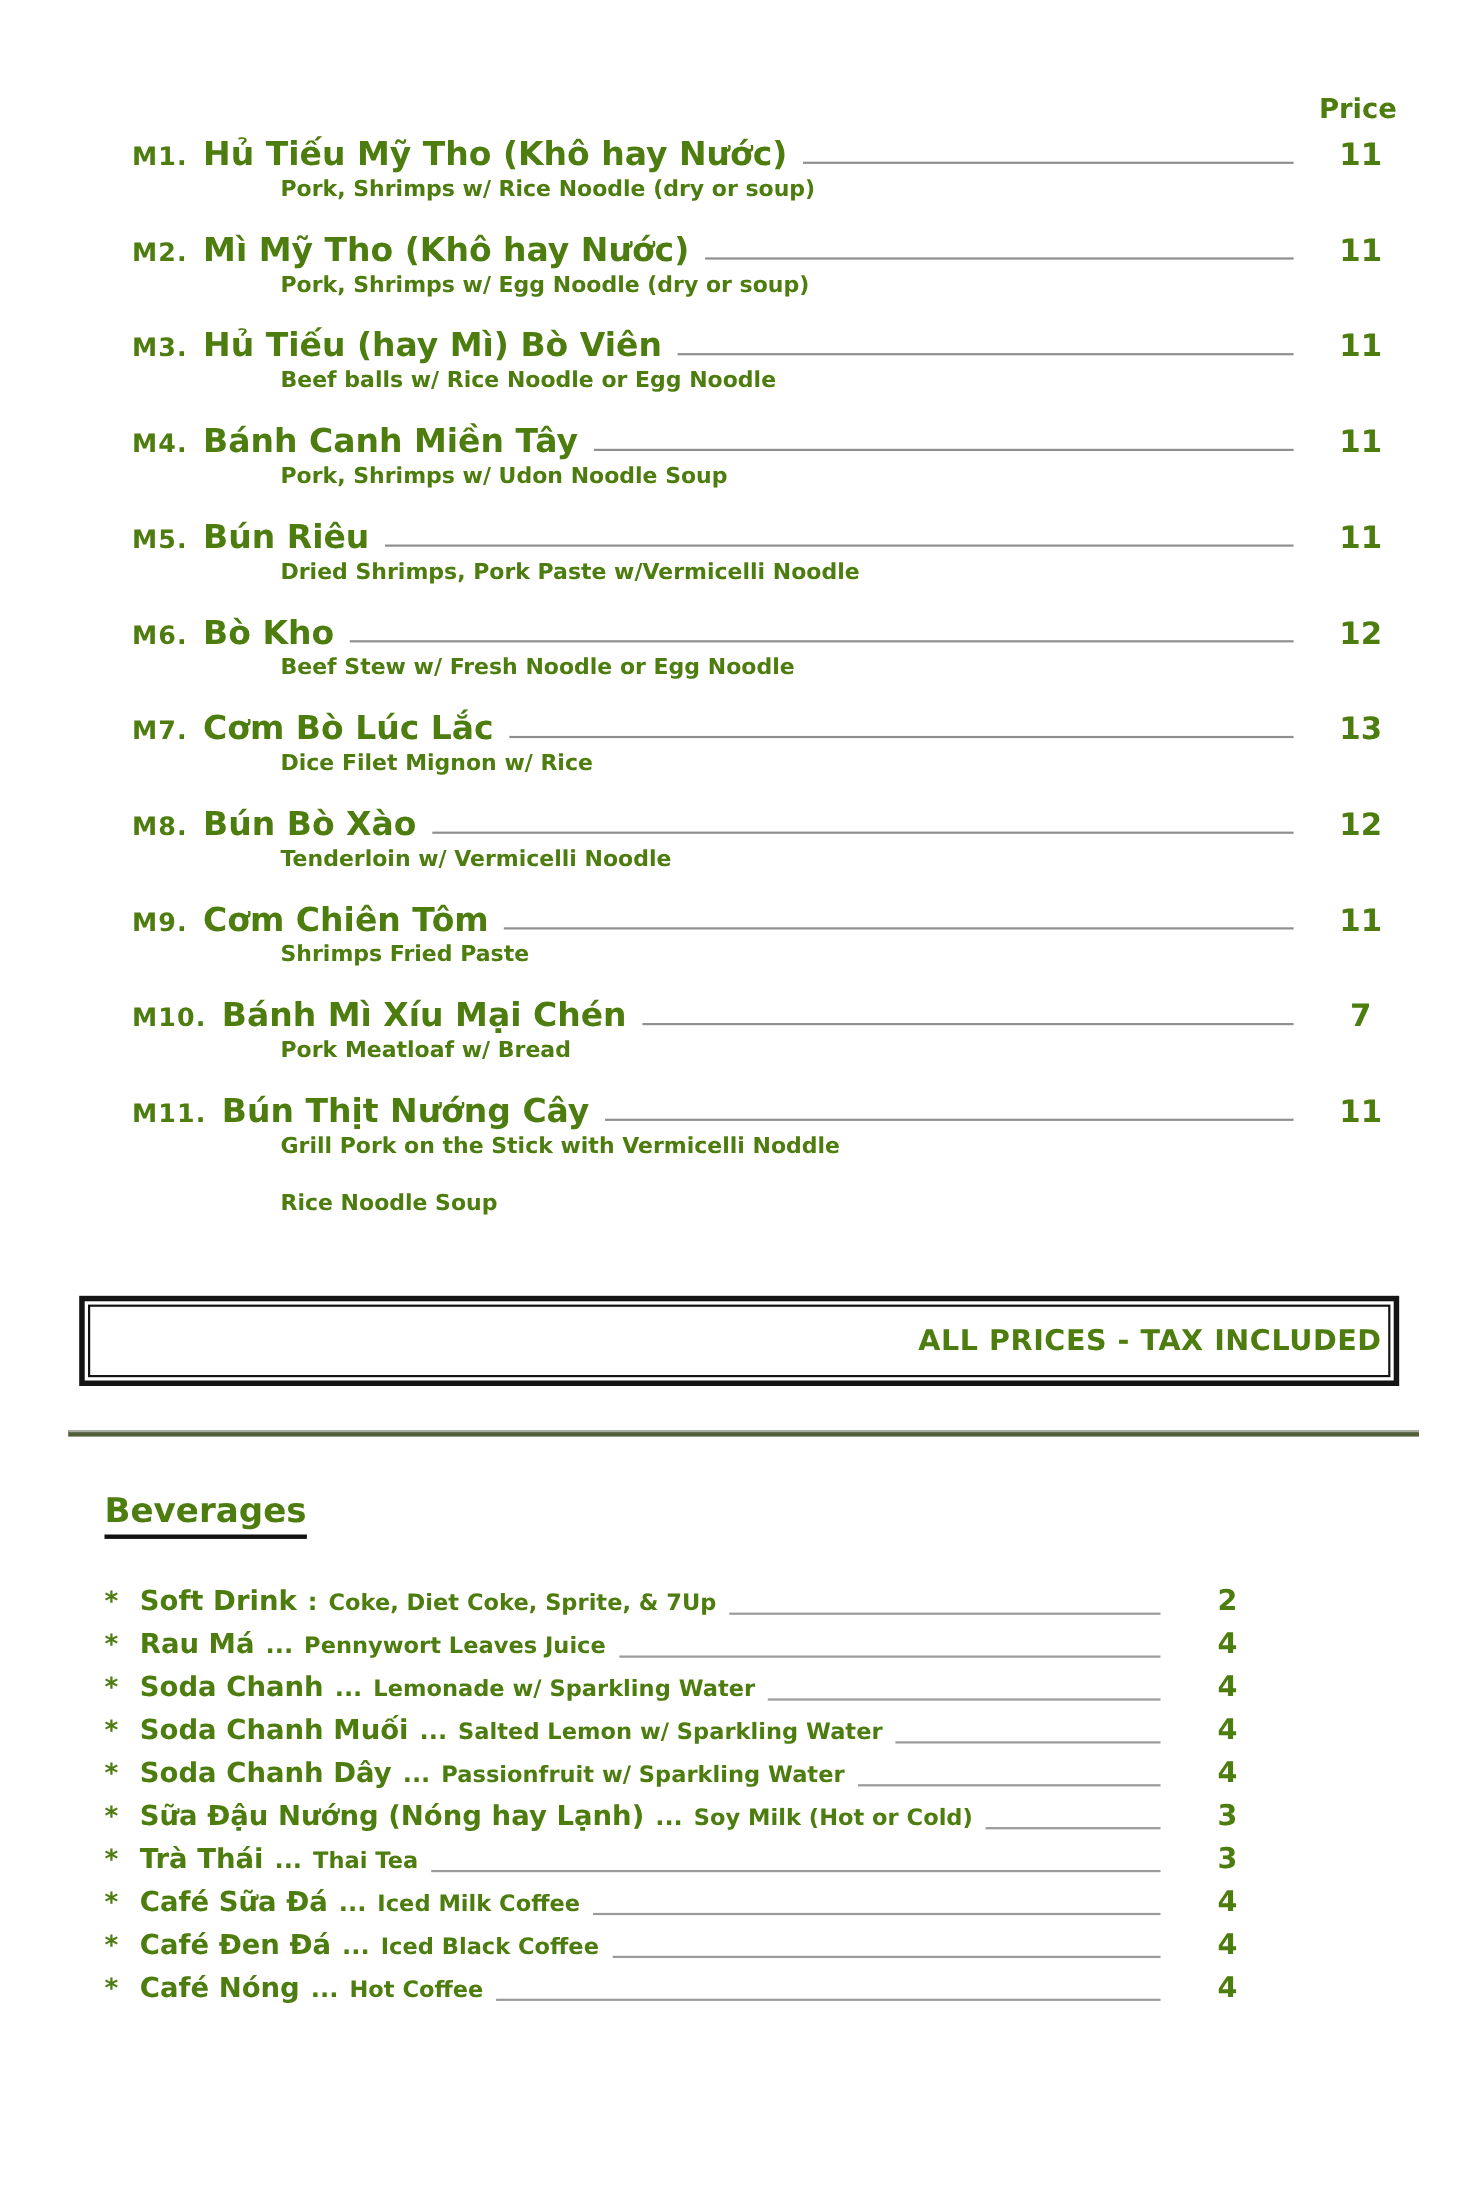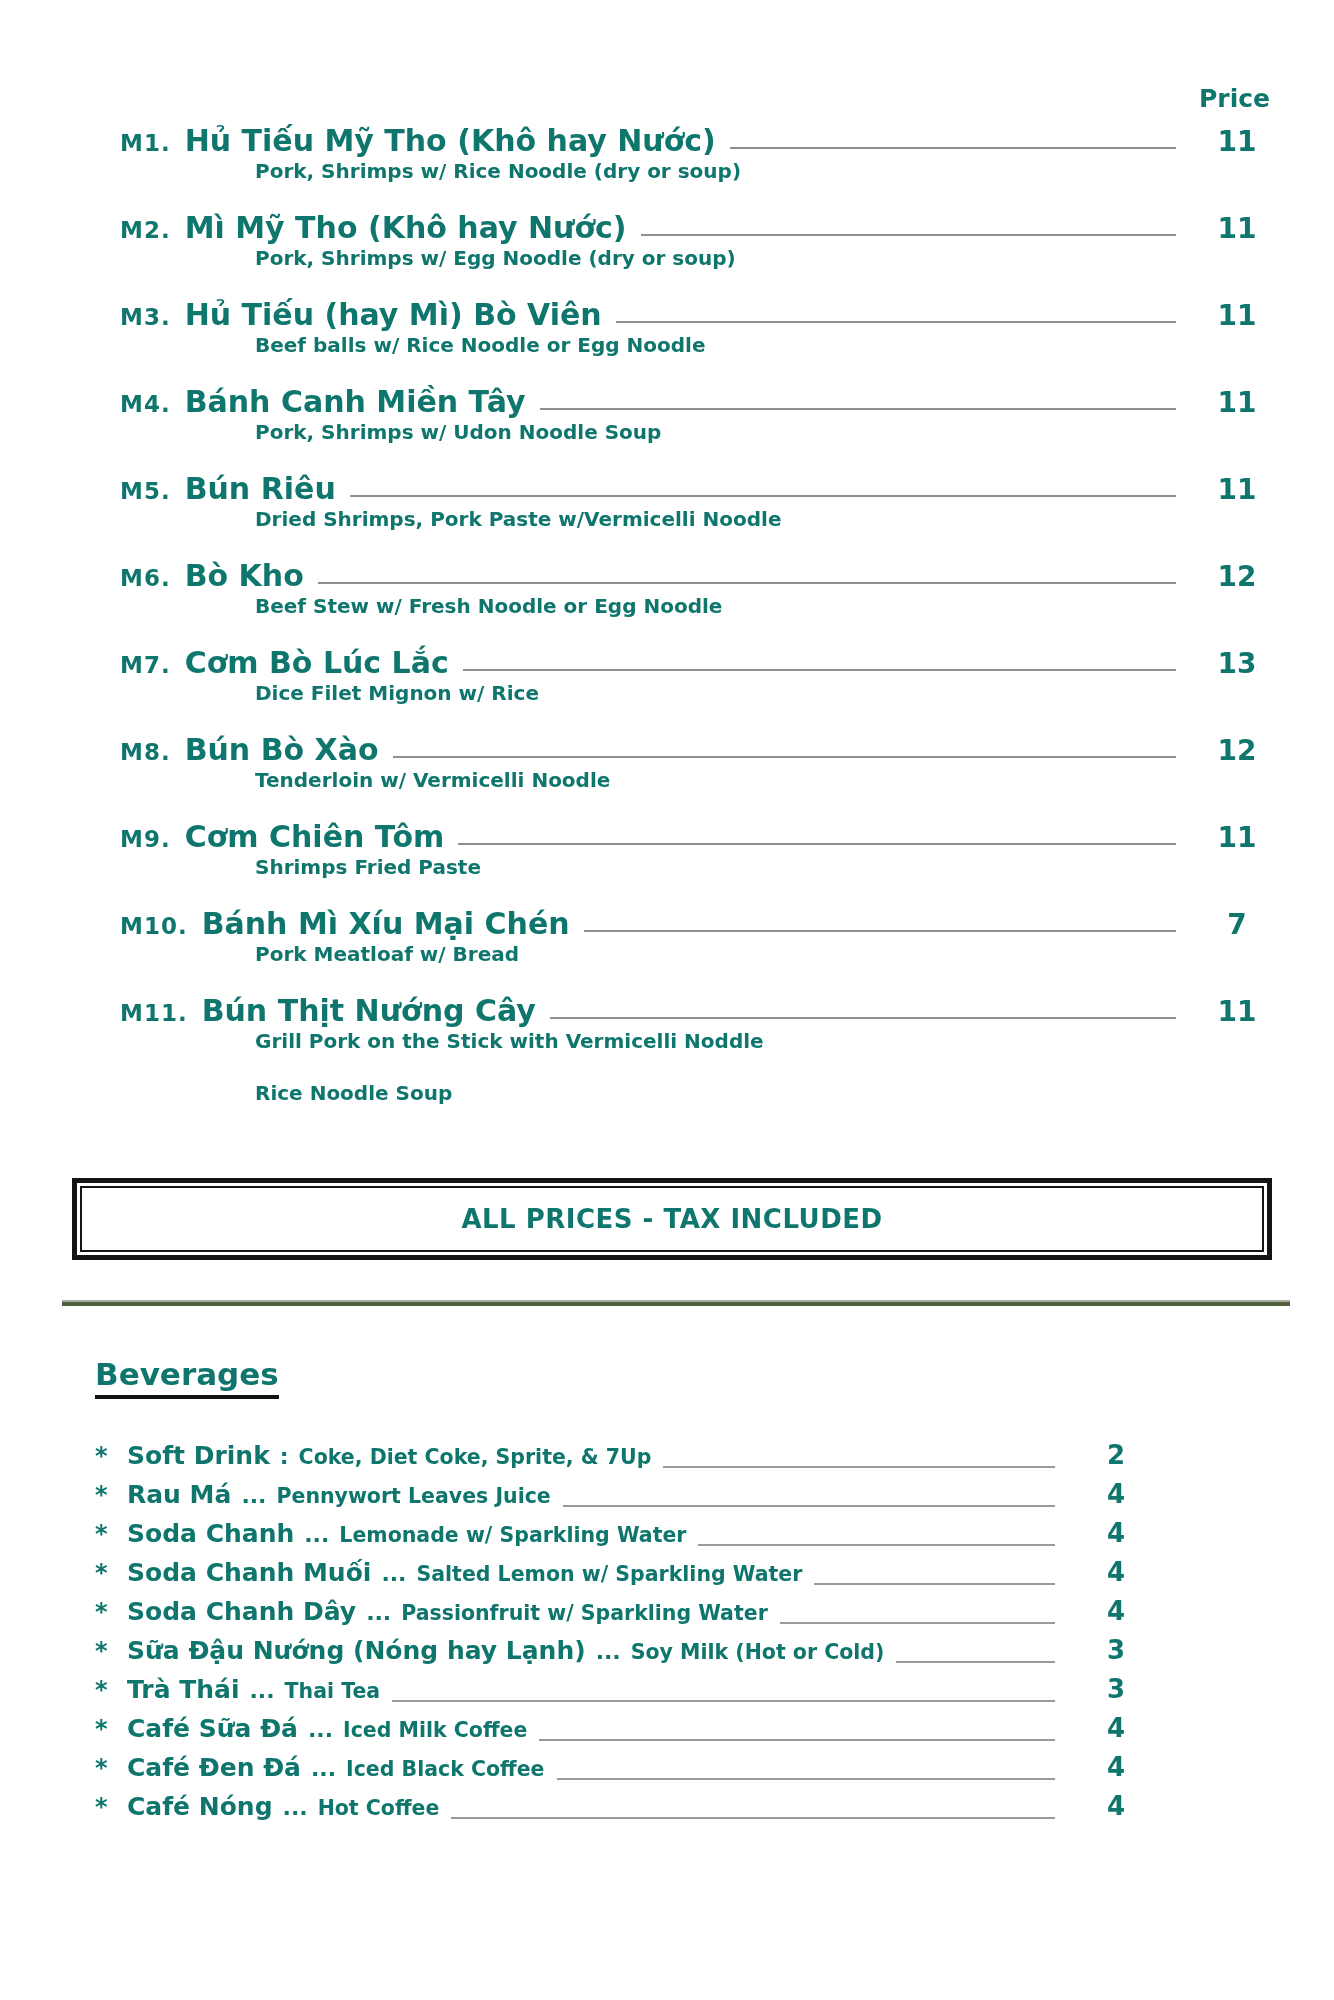--- a/index.html
+++ b/index.html
@@ -1,18 +1,18 @@
 <!DOCTYPE html>
 <html><head>
 <meta charset="utf-8">
 <style>
   html,body { margin:0; padding:0; background:#e8e8e8; }
   .page {
     width:1334px; height:2000px; margin:0 auto; background:#ffffff;
-    font-family:"DejaVu Sans","Liberation Sans",sans-serif; color:#0f766e;
+    font-family:"DejaVu Sans","Liberation Sans",sans-serif; color:#4d7c0f;
     overflow:hidden; position:relative; box-sizing:border-box;
     padding:84px 62px 0 62px;
   }
   
   .price-header { text-align:right; font-size:25px; font-weight:700; margin-bottom:10px; padding-right:2px; }
   .menu-item { margin-bottom:26px; }
   .item-row { display:flex; align-items:baseline; padding-left:58px; }
   .item-id { font-size:23px; font-weight:700; margin-right:14px; letter-spacing:1px; white-space:nowrap; }
   .item-name { font-size:30px; font-weight:700; white-space:nowrap; }
   .item-line { flex:1; border-bottom:2px solid #8f8f8f; align-self:flex-end; margin:0 26px 9px 14px; min-width:40px; }
@@ -21,21 +21,21 @@
   
   .side-row { display:flex; margin:44px 0 0 0; }
   .side-box { width:600px; border:3px solid #161616; position:relative; background:#fff; }
   .side-box::before { content:""; position:absolute; left:-37px; top:-2px; width:36px; height:101%;
     border:2px solid #c9c9c9; border-right:none; }
   .side-title { display:inline-block; min-width:245px; background:#d7dad1; font-size:27px; font-weight:600;
     padding:2px 6px 3px 7px; box-sizing:border-box; }
   .side-grid { display:grid; grid-template-columns:255px 1fr; padding:6px 8px 12px 8px; row-gap:3px;
     font-size:25px; font-weight:700; }
   .tax-box { flex:1; margin-left:10px; margin-top:28px; border:5px solid #141414; padding:3px; align-self:flex-start; background:#fff; }
-  .tax-inner { border:2px solid #141414; text-align:center; font-size:26px; font-weight:700; padding:16px 6px; letter-spacing:0.5px; }
+  .tax-inner { border:2px solid #141414; text-align:right; font-size:26px; font-weight:700; padding:16px 6px; letter-spacing:0.5px; }
   
   .divider { margin:40px -18px 0 0; height:4px; background:#50603b; border-top:2px solid #a7aca0; }
   
   .bev-heading { display:inline-block; margin:50px 0 0 33px; font-size:31px; font-weight:700;
     border-bottom:4px solid #111; padding-bottom:3px; }
   .bev-list { margin:38px 0 0 33px; width:1030px; }
   .bev-row { display:flex; align-items:baseline; line-height:37px; }
   .bev-bullet { width:32px; font-size:24px; font-weight:700; }
   .bev-name { font-size:25px; font-weight:700; white-space:nowrap; }
   .bev-sep { font-size:22px; font-weight:700; margin:0 10px; }

